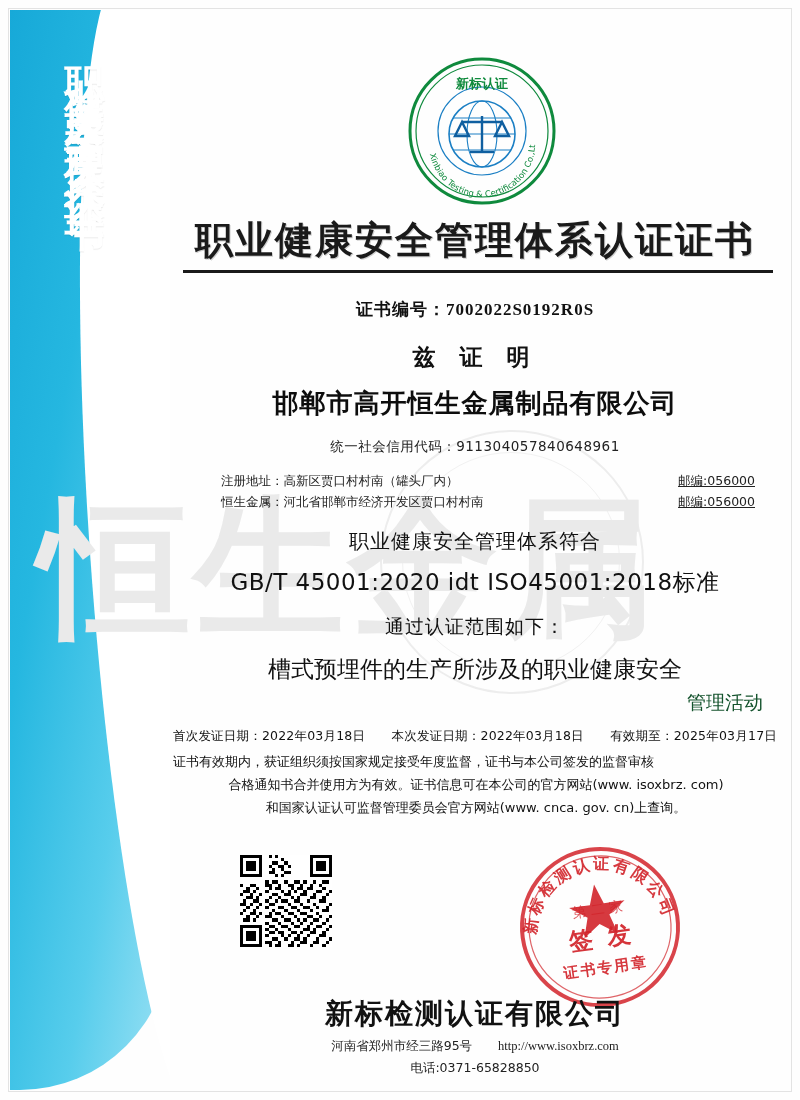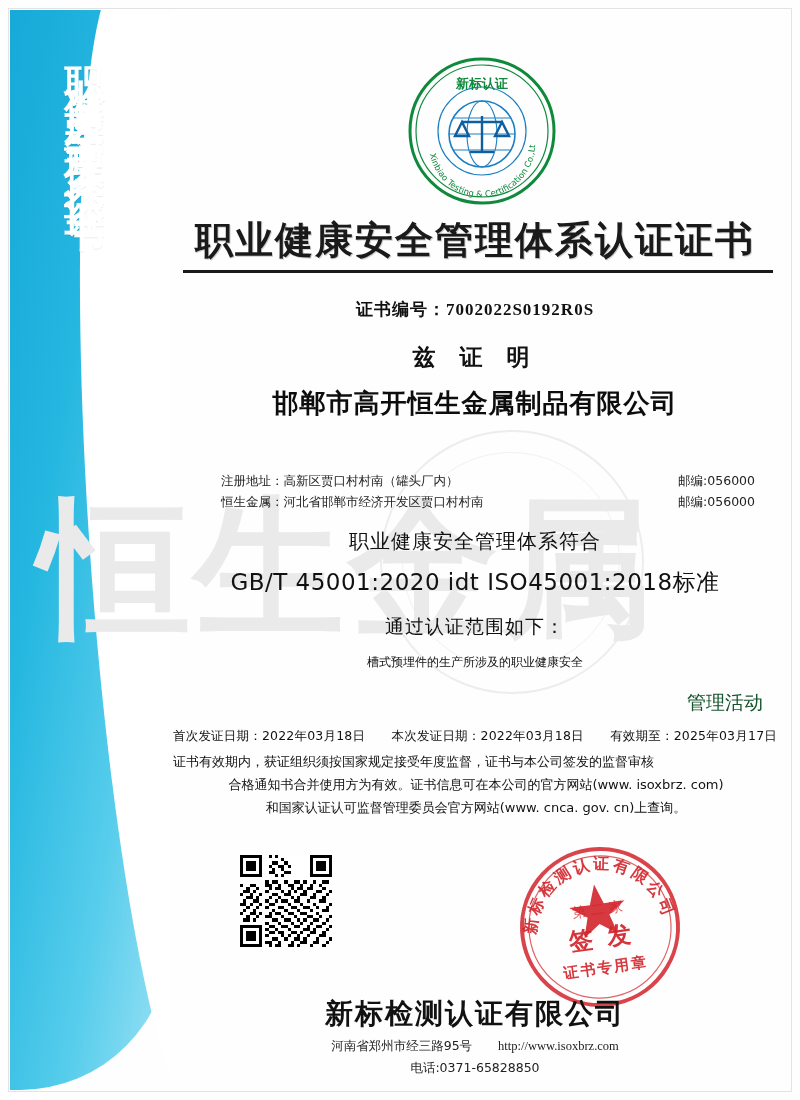--- a/index.html
+++ b/index.html
@@ -117,39 +117,39 @@
     font-size:13.5px;color:#222;letter-spacing:.5px;
     font-family:"DejaVu Sans",sans-serif;
   }
   .addr-block{
     position:absolute;left:46px;top:450px;width:540px;
     font-size:12.5px;color:#222;line-height:21px;
     font-family:"DejaVu Sans",sans-serif;
   }
   .addr-row{display:flex;justify-content:space-between;}
   .addr-row .left{white-space:nowrap;}
-  .addr-row .right{white-space:nowrap;padding-right:6px;}
+  .addr-row .right{white-space:nowrap;padding-right:6px;text-decoration:underline;}
   .standard-1{
     position:absolute;left:0;top:508px;width:600px;text-align:center;
     font-size:20px;color:#111;letter-spacing:1px;
     font-family:"DejaVu Sans",sans-serif;
   }
   .standard-2{
     position:absolute;left:0;top:547px;width:600px;text-align:center;
     font-size:23px;color:#111;letter-spacing:.5px;
     font-family:"DejaVu Sans",sans-serif;
   }
   .scope-title{
     position:absolute;left:0;top:594px;width:600px;text-align:center;
     font-size:19px;color:#111;letter-spacing:1px;
     font-family:"DejaVu Sans",sans-serif;
   }
   .scope-line1{
     position:absolute;left:0;top:634px;width:600px;text-align:center;
-    font-size:12px;color:#111;
+    font-size:23px;color:#111;
     font-family:"DejaVu Sans",sans-serif;
   }
   .scope-line2{
     position:absolute;left:28px;top:670px;width:560px;text-align:right;
     font-size:19px;color:#14532d;
     font-family:"DejaVu Sans",sans-serif;
   }
   .dates{
     position:absolute;left:-2px;top:708px;width:604px;
     font-size:12.5px;color:#111;letter-spacing:.2px;
@@ -240,20 +240,21 @@
 
     <div class="main-title">职业健康安全管理体系认证证书</div>
     <div class="title-rule"></div>
 
     <div class="cert-no">
       <span>证书编号：</span><span class="num">7002022S0192R0S</span>
     </div>
 
     <div class="hereby">兹 证 明</div>
     <div class="company">邯郸市高开恒生金属制品有限公司</div>
+    <div class="credit">统一社会信用代码：911304057840648961</div>
 
     <div class="addr-block">
       <div class="addr-row">
         <div class="left">
           <span>注册地址：</span><span>高新区贾口村村南（罐头厂内）</span>
         </div>
         <div class="right">邮编:056000</div>
       </div>
       <div class="addr-row">
         <div class="left">

